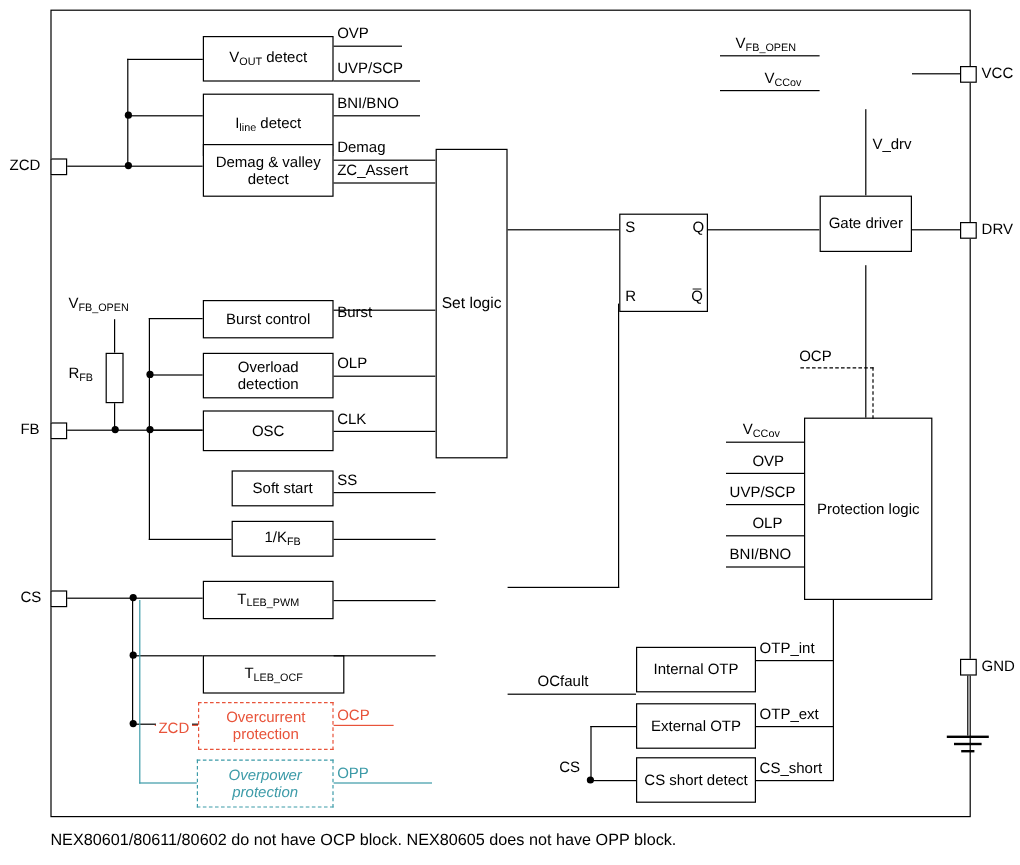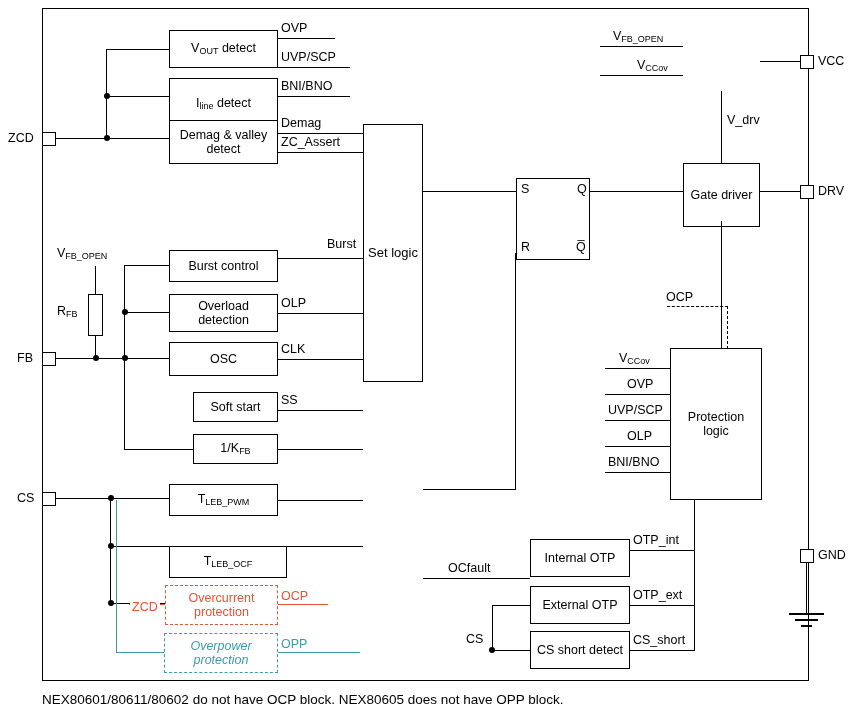--- a/index.html
+++ b/index.html
@@ -115,21 +115,21 @@
     <span>OSC</span>
   </div>
   <div class="abs box" style="left:193px;top:392px;width:85px;height:30px;">
     <span>Soft start</span>
   </div>
   <div class="abs box" style="left:193px;top:434px;width:85px;height:30px;">
     <span>1/K<sub>FB</sub></span>
   </div>
 
   <div class="abs hline-t" style="left:278px;top:258px;width:85px;"></div>
-  <div class="abs lbl" style="left:281px;top:237px;margin-left:46px;">Burst</div>
+  <div class="abs lbl" style="left:281px;top:253px;">Burst</div>
   <div class="abs hline-t" style="left:278px;top:313px;width:85px;"></div>
   <div class="abs lbl" style="left:281px;top:296px;">OLP</div>
   <div class="abs hline-t" style="left:278px;top:359px;width:85px;"></div>
   <div class="abs lbl" style="left:281px;top:342px;">CLK</div>
   <div class="abs hline-t" style="left:278px;top:410px;width:85px;"></div>
   <div class="abs lbl" style="left:281px;top:393px;">SS</div>
   <div class="abs hline-t" style="left:278px;top:449px;width:85px;"></div>
 
   <div class="abs box" style="left:169px;top:484px;width:109px;height:32px;">
     <span>T<sub>LEB_PWM</sub></span>
@@ -182,25 +182,25 @@
   <div class="abs hline" style="left:590px;top:191px;width:93px;"></div>
 
   <div class="abs hline-t" style="left:600px;top:46px;width:83px;"></div>
   <div class="abs lbl" style="left:613px;top:29px;">V<sub>FB_OPEN</sub></div>
   <div class="abs hline-t" style="left:600px;top:75px;width:83px;"></div>
   <div class="abs lbl" style="left:637px;top:58px;">V<sub>CCov</sub></div>
 
   <div class="abs vline" style="left:721px;top:91px;height:72px;"></div>
   <div class="abs lbl" style="left:727px;top:113px;">V_drv</div>
 
-  <div class="abs box" style="left:683px;top:163px;width:77px;height:64px;padding:0 3px;">
+  <div class="abs box" style="left:683px;top:163px;width:77px;height:47px;padding:0 3px;">
     <span>Gate driver</span>
   </div>
 
-  <div class="abs box" style="left:670px;top:348px;width:92px;height:152px;padding:0 4px;">
+  <div class="abs box" style="left:670px;top:348px;width:107px;height:152px;padding:0 4px;">
     <span>Protection logic</span>
   </div>
 
   <div class="abs vline" style="left:721px;top:221px;height:127px;"></div>
 
   <div class="abs dash-black" style="left:667px;top:306px;width:61px;height:43px;border-right:1.4px dashed #000;border-top:1.4px dashed #000;border-left:none;border-bottom:none;"></div>
   <div class="abs lbl" style="left:666px;top:290px;">OCP</div>
 
   <div class="abs hline-t" style="left:605px;top:368px;width:65px;"></div>
   <div class="abs lbl" style="left:619px;top:351px;">V<sub>CCov</sub></div>

